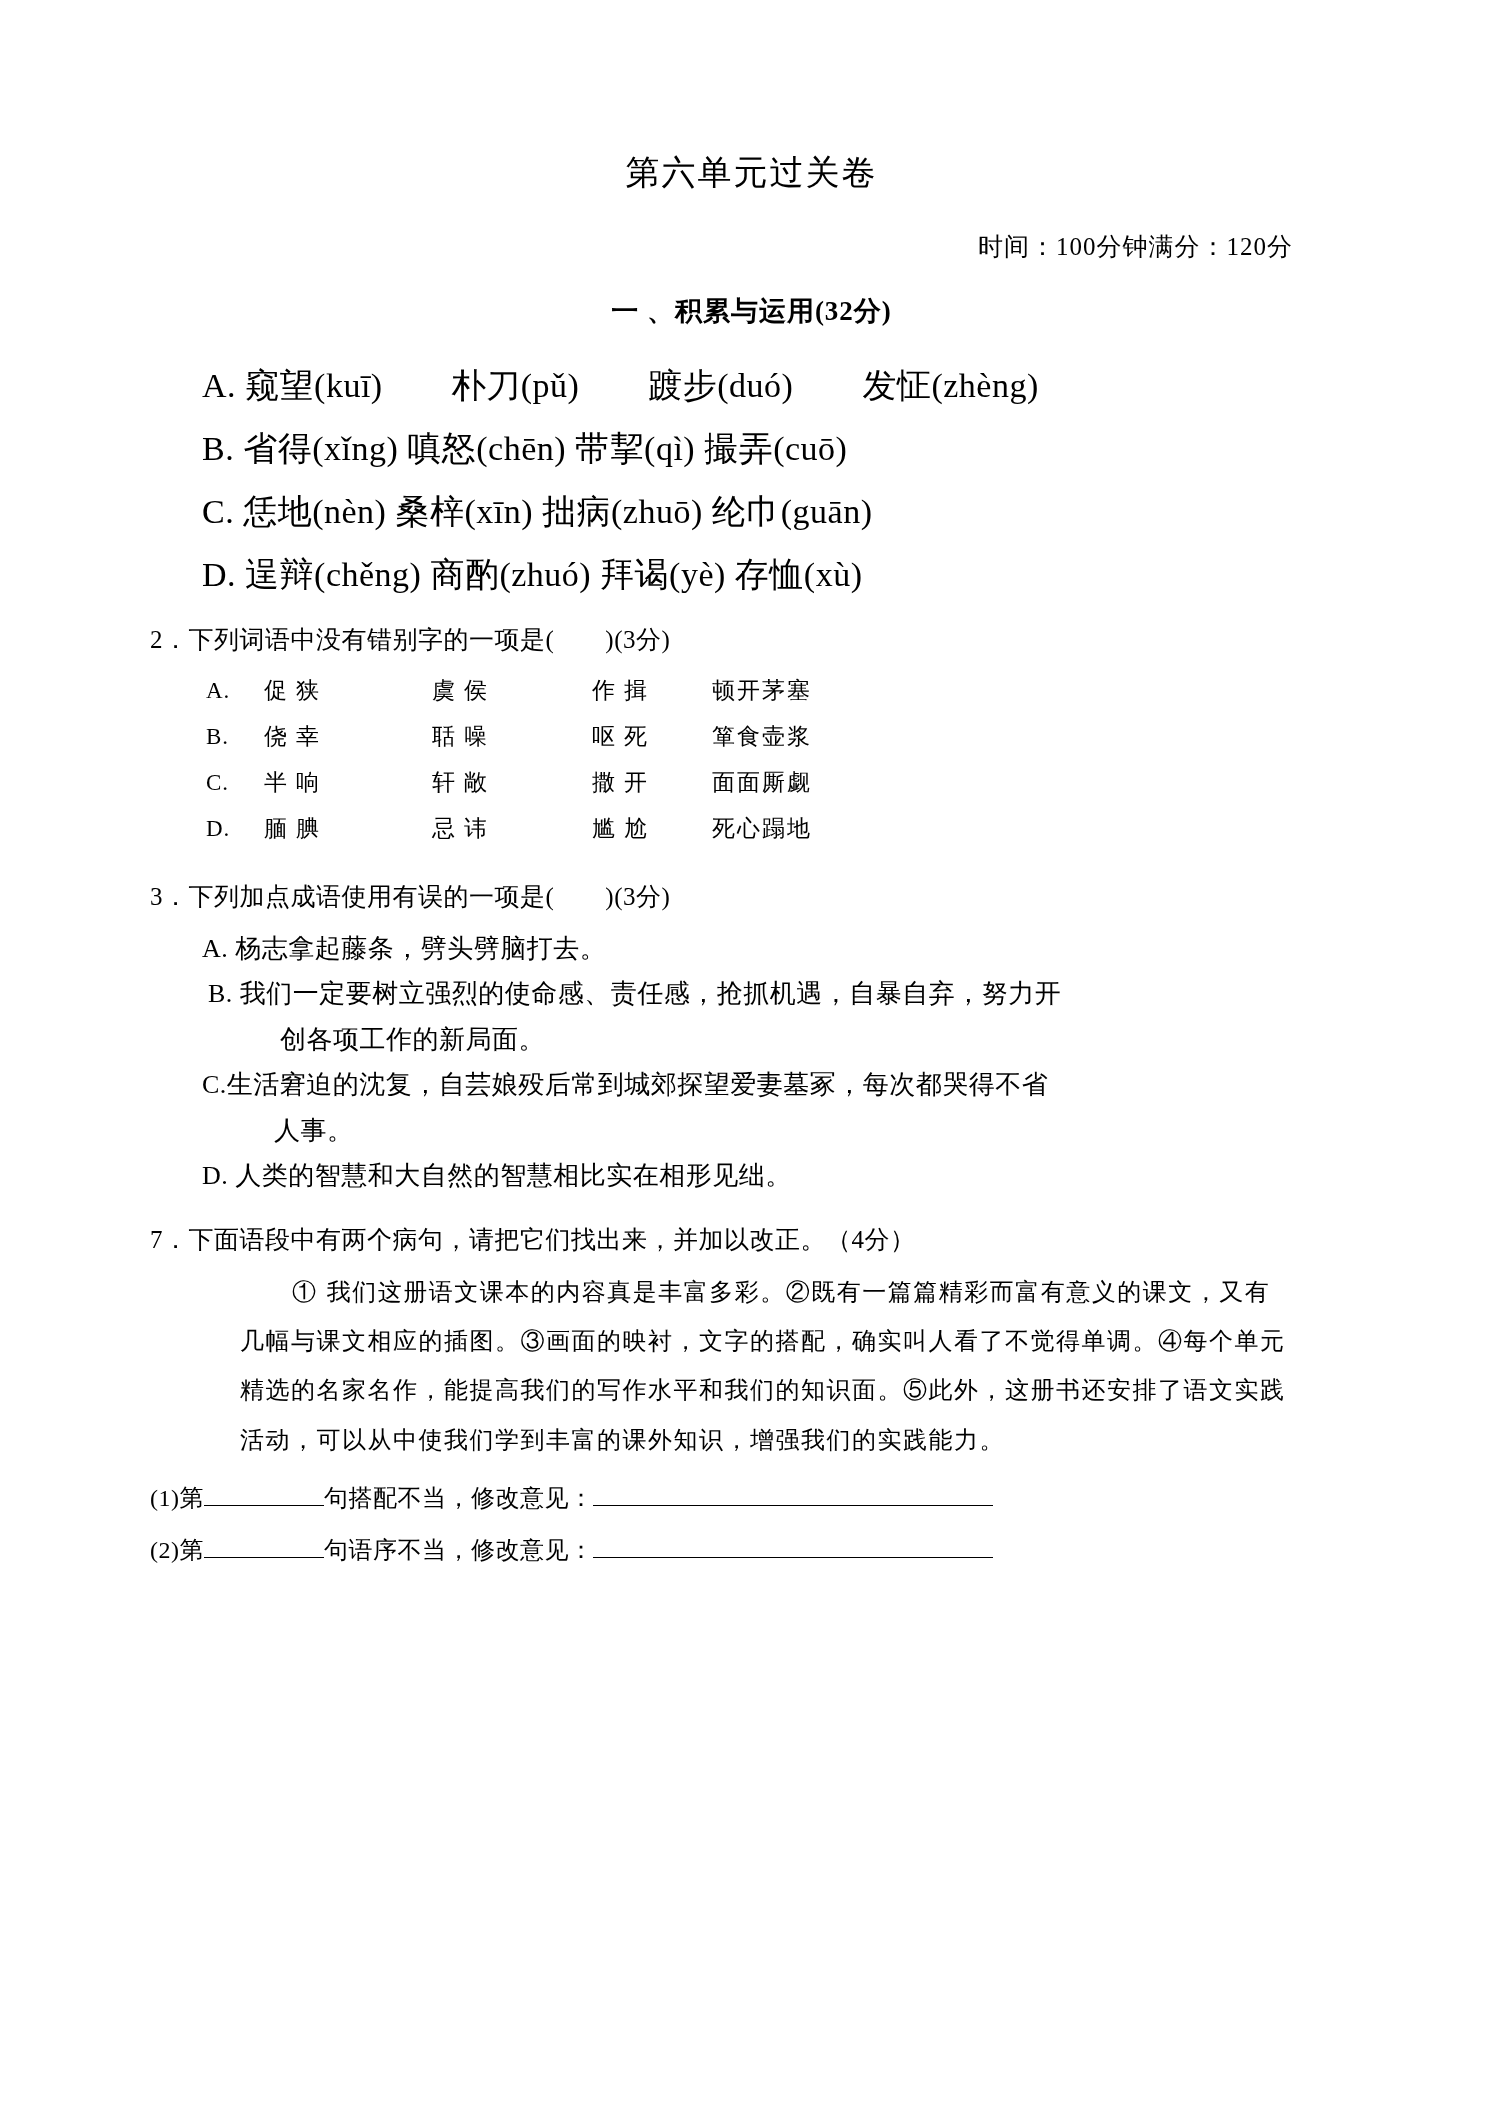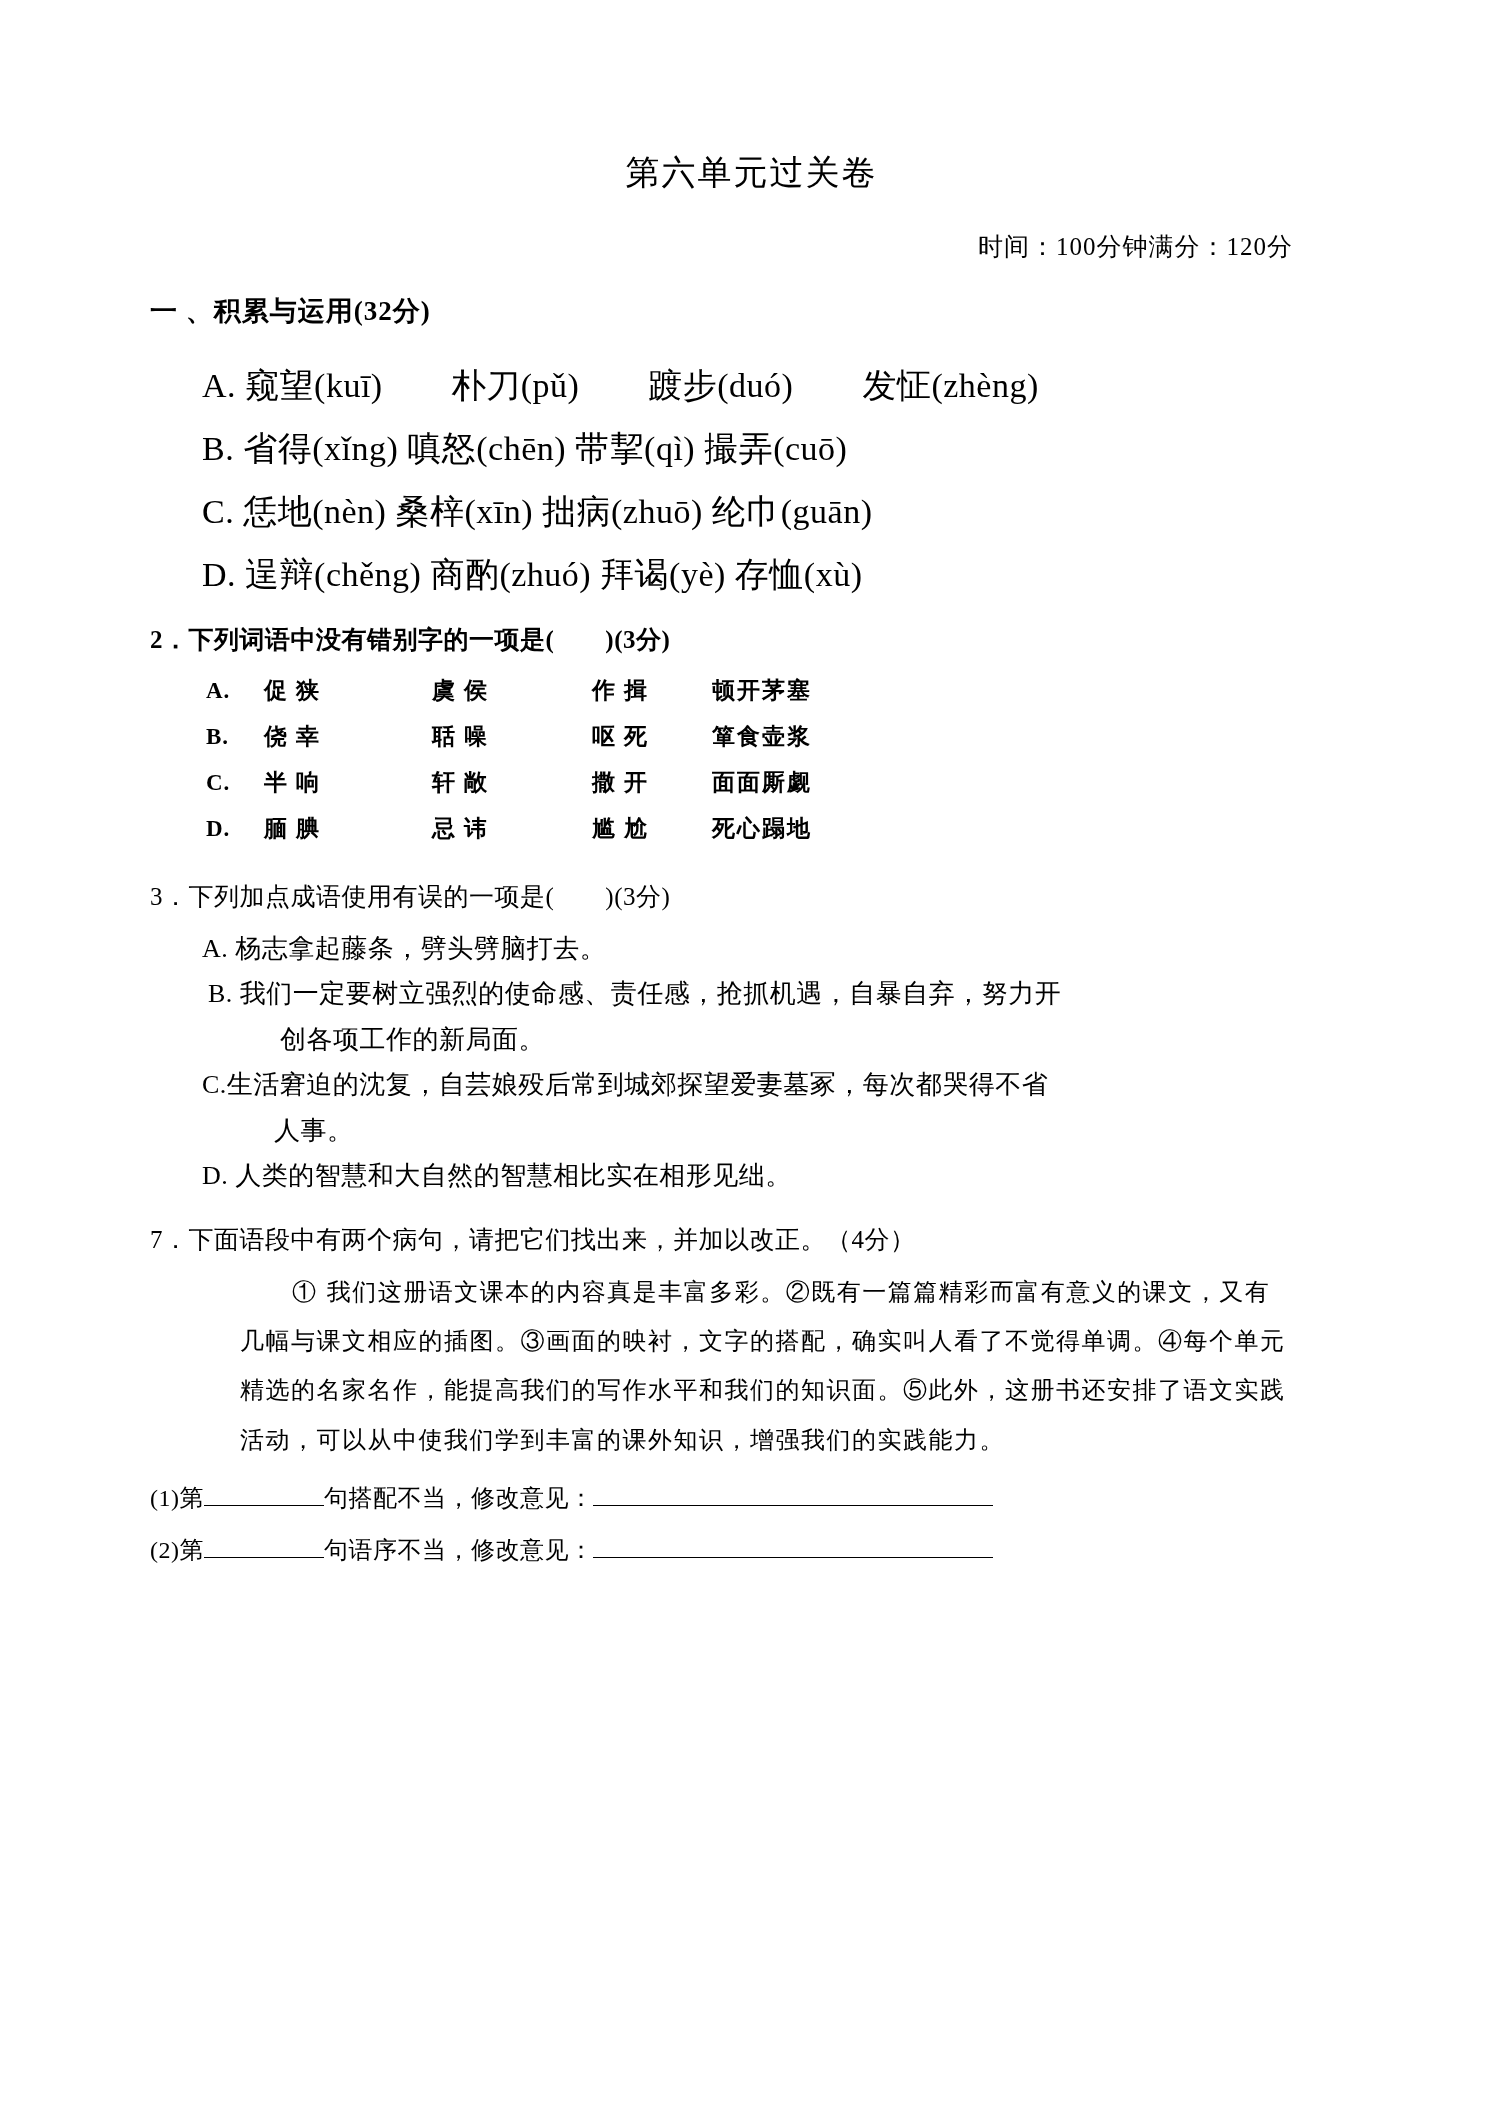--- a/index.html
+++ b/index.html
@@ -32,20 +32,21 @@
     text-align: right;
     font-size: 25px;
     margin: 0 60px 30px 0;
     letter-spacing: 1px;
   }
   .section-head {
     font-size: 27px;
     font-weight: bold;
     margin: 0 0 26px 0;
     letter-spacing: 1px;
+    text-align: center;
   }
   .q {
     margin: 0 0 14px 0;
   }
   .q-stem {
     font-size: 25px;
     line-height: 1.5;
     margin-bottom: 10px;
     letter-spacing: 0.5px;
   }
@@ -131,21 +132,21 @@
 
   <div class="q">
     <div class="opts">
       <div class="opt">A. 窥望(kuī)　　朴刀(pǔ)　　踱步(duó)　　发怔(zhèng)</div>
       <div class="opt">B. 省得(xǐng)  嗔怒(chēn)  带挈(qì)  撮弄(cuō)</div>
       <div class="opt">C. 恁地(nèn)  桑梓(xīn)  拙病(zhuō)  纶巾(guān)</div>
       <div class="opt">D. 逞辩(chěng)  商酌(zhuó)  拜谒(yè)  存恤(xù)</div>
     </div>
   </div>
 
-  <div class="q" style="font-weight:bold;">
+  <div class="q" style="">
     <div class="q-stem">2．下列词语中没有错别字的一项是(　　)(3分)</div>
     <div>
       <div class="opt-row">
         <span class="lbl">A.</span>
         <span class="c1">促狭</span>
         <span class="c2">虞侯</span>
         <span class="c3">作揖</span>
         <span class="c4">顿开茅塞</span>
       </div>
       <div class="opt-row">

